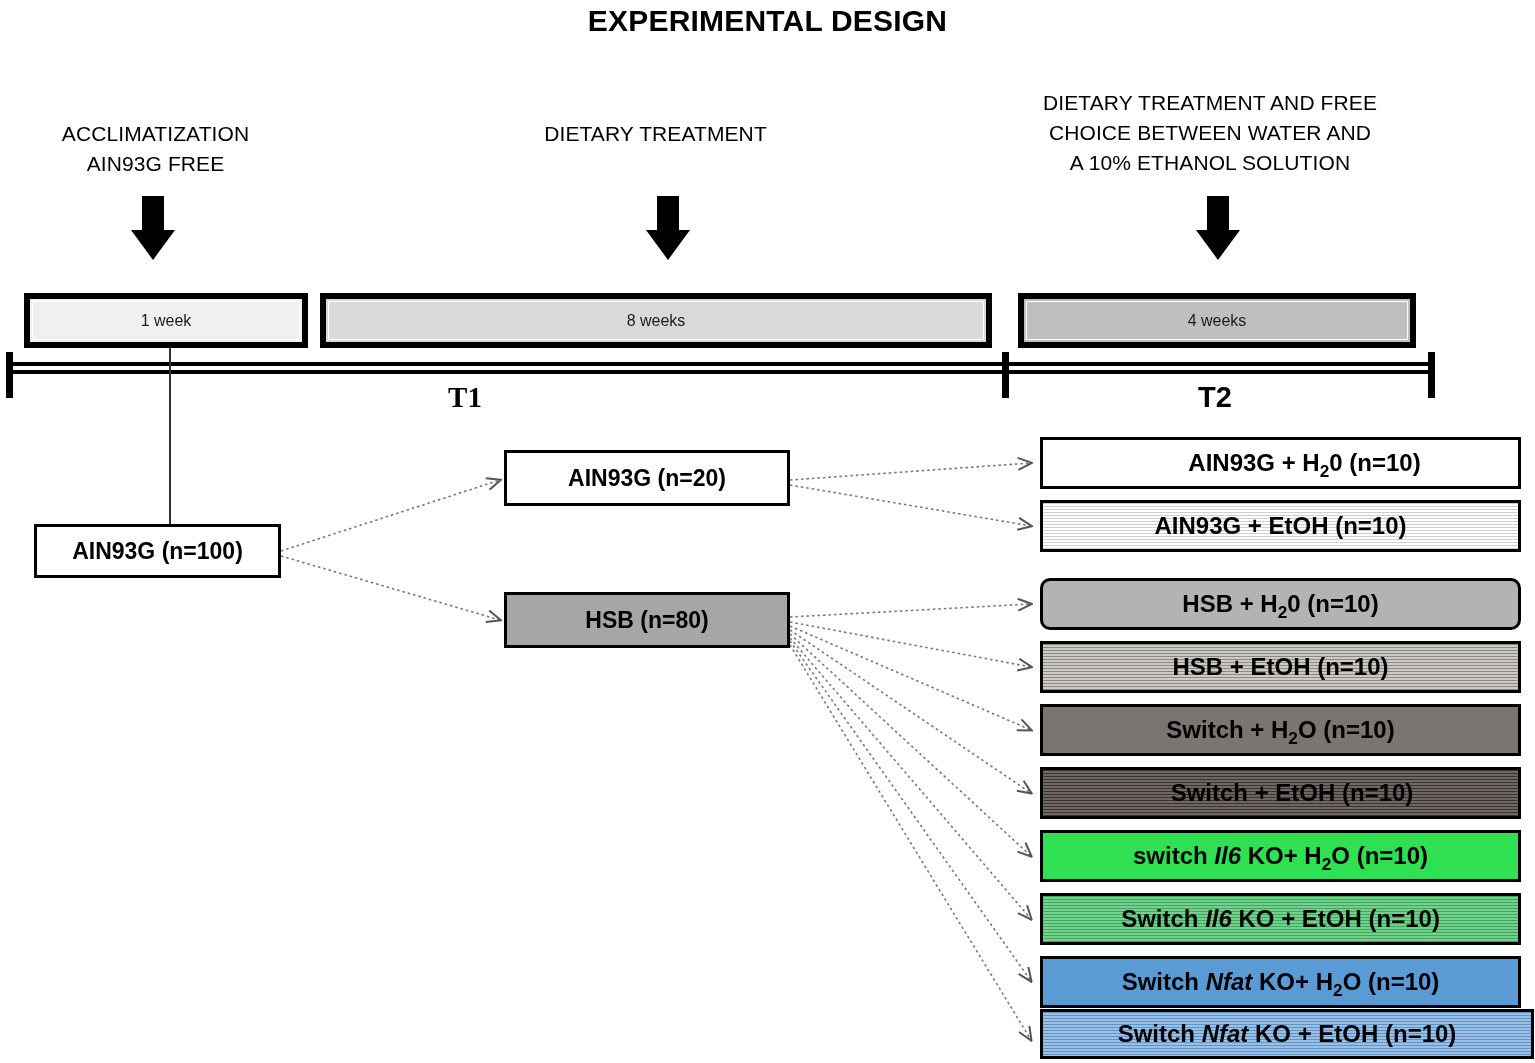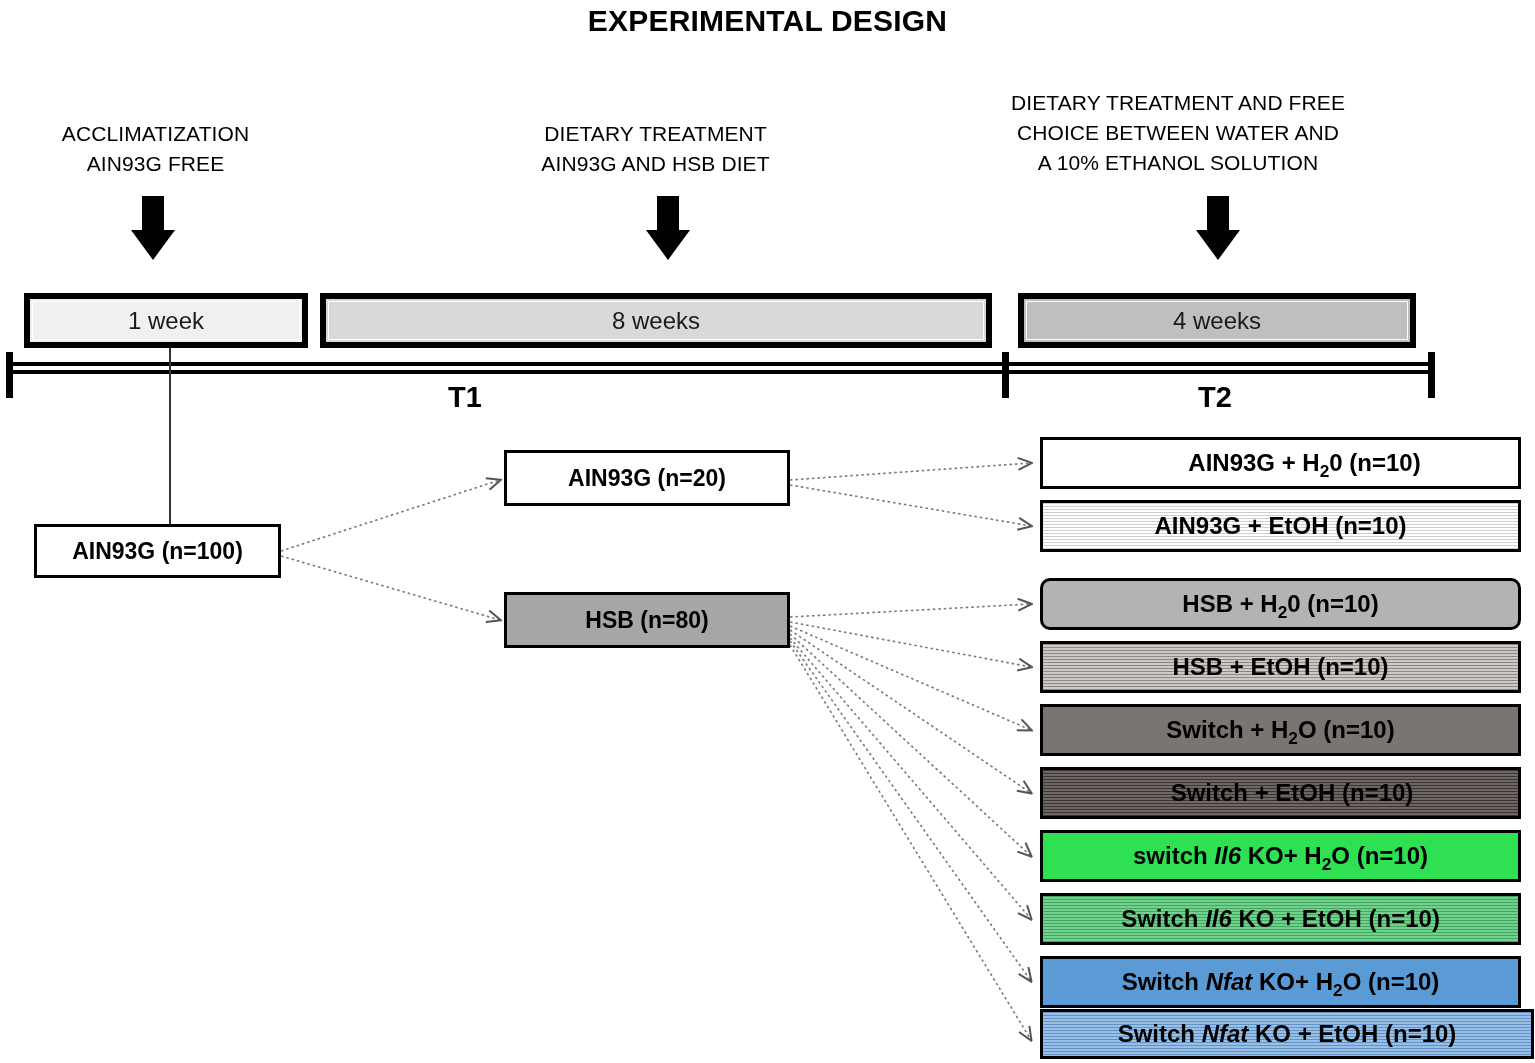--- a/index.html
+++ b/index.html
@@ -67,21 +67,21 @@
   }
 
   
   .tl-bar {
     position: absolute;
     box-sizing: border-box;
     border: 6px solid #000000;
     display: flex;
     align-items: center;
     justify-content: center;
-    font-size: 24px;
+    font-size: 16px;
     color: #1a1a1a;
     text-align: center;
   }
   .tl-bar .inner-line {
     position: absolute;
     inset: 2px;
     border: 1px solid #ffffff;
     pointer-events: none;
   }
 
@@ -197,24 +197,23 @@
 
   <div class="title">EXPERIMENTAL DESIGN</div>
 
   <div class="phase-caption" style="left:18px; top:119px; width:275px;">
     <div>ACCLIMATIZATION</div>
     <div>AIN93G FREE</div>
   </div>
 
   <div class="phase-caption" style="left:508px; top:119px; width:295px;">
     <div>DIETARY TREATMENT</div>
-    <div>AIN93G AND HSB DIET</div>
-  </div>
-
-  <div class="phase-caption" style="left:968px; top:88px; width:420px;">
+  </div>
+
+  <div class="phase-caption" style="left:1000px; top:88px; width:420px;">
     <div>DIETARY TREATMENT AND FREE</div>
     <div>CHOICE BETWEEN WATER AND</div>
     <div>A 10% ETHANOL SOLUTION</div>
   </div>
 
   <div class="down-arrow" style="left:131px; top:196px; width:44px; height:66px;">
     <div class="shaft"></div>
       <div class="head"></div>
   </div>
   <div class="down-arrow" style="left:646px; top:196px; width:44px; height:66px;">
@@ -241,21 +240,21 @@
     <span>4 weeks</span>
   </div>
 
   <div class="axis-line" style="left:6px; top:362px; width:1429px; height:4px;"></div>
   <div class="axis-line" style="left:6px; top:370px; width:1429px; height:4px;"></div>
 
   <div class="axis-tick" style="left:6px;    top:352px; height:46px;"></div>
   <div class="axis-tick" style="left:1002px; top:352px; height:46px;"></div>
   <div class="axis-tick" style="left:1428px; top:352px; height:46px;"></div>
 
-  <div class="t-label" style="left:380px; top:381px; width:170px;">T1</div>
+  <div class="t-label" style="left:380px; top:381px; width:170px;font-family:Liberation Serif, serif;">T1</div>
   <div class="t-label" style="left:1130px; top:381px; width:170px;">T2</div>
 
   <svg id="connectors" viewBox="0 0 1535 1063" xmlns="http://www.w3.org/2000/svg">
     <defs>
       <marker id="ah" markerWidth="16" markerHeight="14" refX="14" refY="7" orient="auto" markerUnits="userSpaceOnUse">
         <path d="M1,1 L15,7 L1,13" fill="none" stroke="#555555" stroke-width="2"></path>
       </marker>
     </defs>
 
     <line x1="170" y1="348" x2="170" y2="524" stroke="#333333" stroke-width="2"></line>

